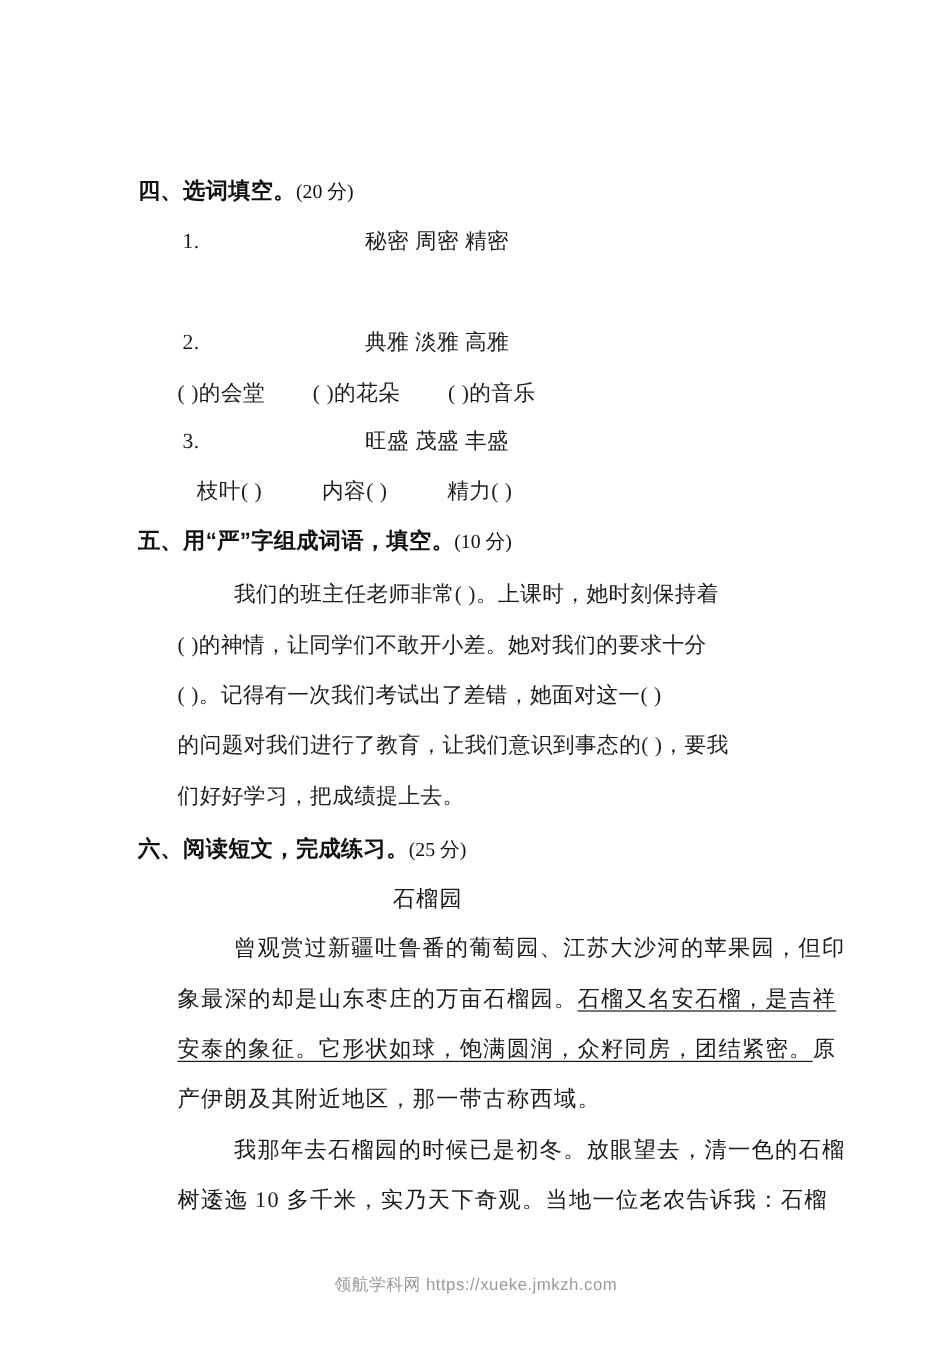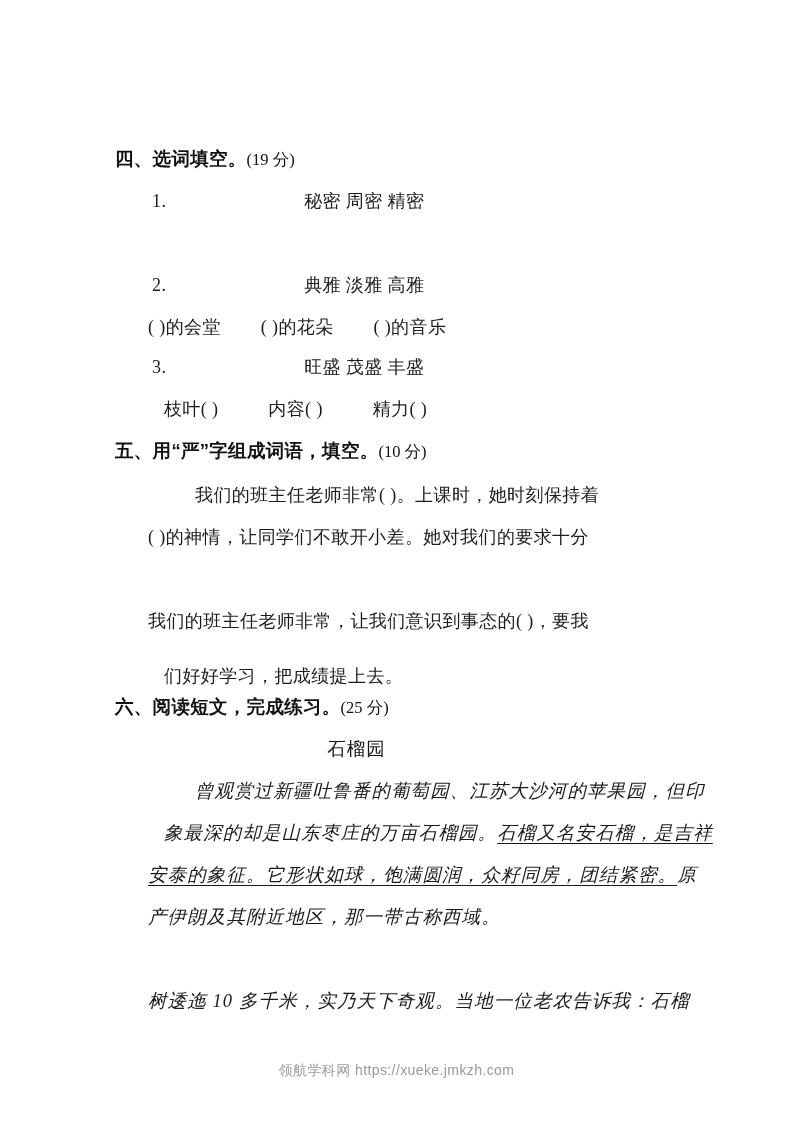--- a/index.html
+++ b/index.html
@@ -58,21 +58,20 @@
     font-family: "Liberation Sans", "DejaVu Sans", sans-serif;
     font-size: 18.5px;
     font-weight: normal;
     letter-spacing: 1px;
     color: #161616;
   }
 
   
   .kai {
     font-family: "Liberation Serif", "DejaVu Serif", serif;
-    font-style: italic;
     font-size: 18.5px;
     letter-spacing: 1.1px;
     color: #1a1a1a;
   }
 
   
   .ul {
     text-decoration: underline;
     text-underline-offset: 4px;
     text-decoration-thickness: 1px;
@@ -95,21 +94,21 @@
     white-space: nowrap;
   }
 </style>
 </head>
 <body>
 
 <div class="page">
 
 
   <div class="row heading" style="left:115px; top:150px;">
-    <span>四、选词填空。</span><span class="score">(19 分)</span>
+    <span>四、选词填空。</span><span class="score">(20 分)</span>
   </div>
 
   <div class="row song" style="left:152px; top:192px;font-family:Liberation Serif, serif;">
     <span>1.</span>
     <span class="sp-12"></span>
     <span>秘密   周密   精密</span>
   </div>
 
   <div class="row song" style="left:152px; top:276px;">
     <span>2.</span>
@@ -136,41 +135,45 @@
     <span class="sp-4"></span>
     <span>精力(          )</span>
   </div>
 
   <div class="row heading" style="left:115px; top:442px;">
     <span>五、用“严”字组成词语，填空。</span><span class="score">(10 分)</span>
   </div>
 
   <div class="row song" style="left:195px; top:486px;">我们的班主任老师非常(          )。上课时，她时刻保持着</div>
   <div class="row song" style="left:148px; top:528px;">(          )的神情，让同学们不敢开小差。她对我们的要求十分</div>
-  <div class="row song" style="left:148px; top:612px;">我们的班主任老师非常，让我们意识到事态的(          )，要我</div>
-  <div class="row song" style="left:164px; top:654px;margin-top:13px;">们好好学习，把成绩提上去。</div>
+  <div class="row song" style="left:148px; top:570px;">(          )。记得有一次我们考试出了差错，她面对这一(          )</div>
+  <div class="row song" style="left:148px; top:612px;">的问题对我们进行了教育，让我们意识到事态的(          )，要我</div>
+  <div class="row song" style="left:148px; top:654px;">们好好学习，把成绩提上去。</div>
 
   <div class="row heading" style="left:115px; top:698px;">
     <span>六、阅读短文，完成练习。</span><span class="score">(25 分)</span>
   </div>
 
   <div class="row passage-title" style="left:0; top:740px; width:713px; text-align:center;">石榴园</div>
 
   <div class="row kai" style="left:195px; top:782px;">
     <span>曾观赏过新疆吐鲁番的葡萄园、江苏大沙河的苹果园，但印</span>
   </div>
-  <div class="row kai" style="left:148px; top:824px;margin-left:16px;">
+  <div class="row kai" style="left:148px; top:824px;">
     <span>象最深的却是山东枣庄的万亩石榴园。</span><span class="ul">石榴又名安石榴，是吉祥</span>
   </div>
   <div class="row kai" style="left:148px; top:866px;">
     <span class="ul">安泰的象征。它形状如球，饱满圆润，众籽同房，团结紧密。</span><span>原</span>
   </div>
   <div class="row kai" style="left:148px; top:908px;">
     <span>产伊朗及其附近地区，那一带古称西域。</span>
   </div>
 
+  <div class="row kai" style="left:195px; top:950px;">
+    <span>我那年去石榴园的时候已是初冬。放眼望去，清一色的石榴</span>
+  </div>
   <div class="row kai" style="left:148px; top:992px;">
     <span>树逶迤 10 多千米，实乃天下奇观。当地一位老农告诉我：石榴</span>
   </div>
 
   <div class="footer">领航学科网 https://xueke.jmkzh.com</div>
 
 </div>
 
 </body></html>

